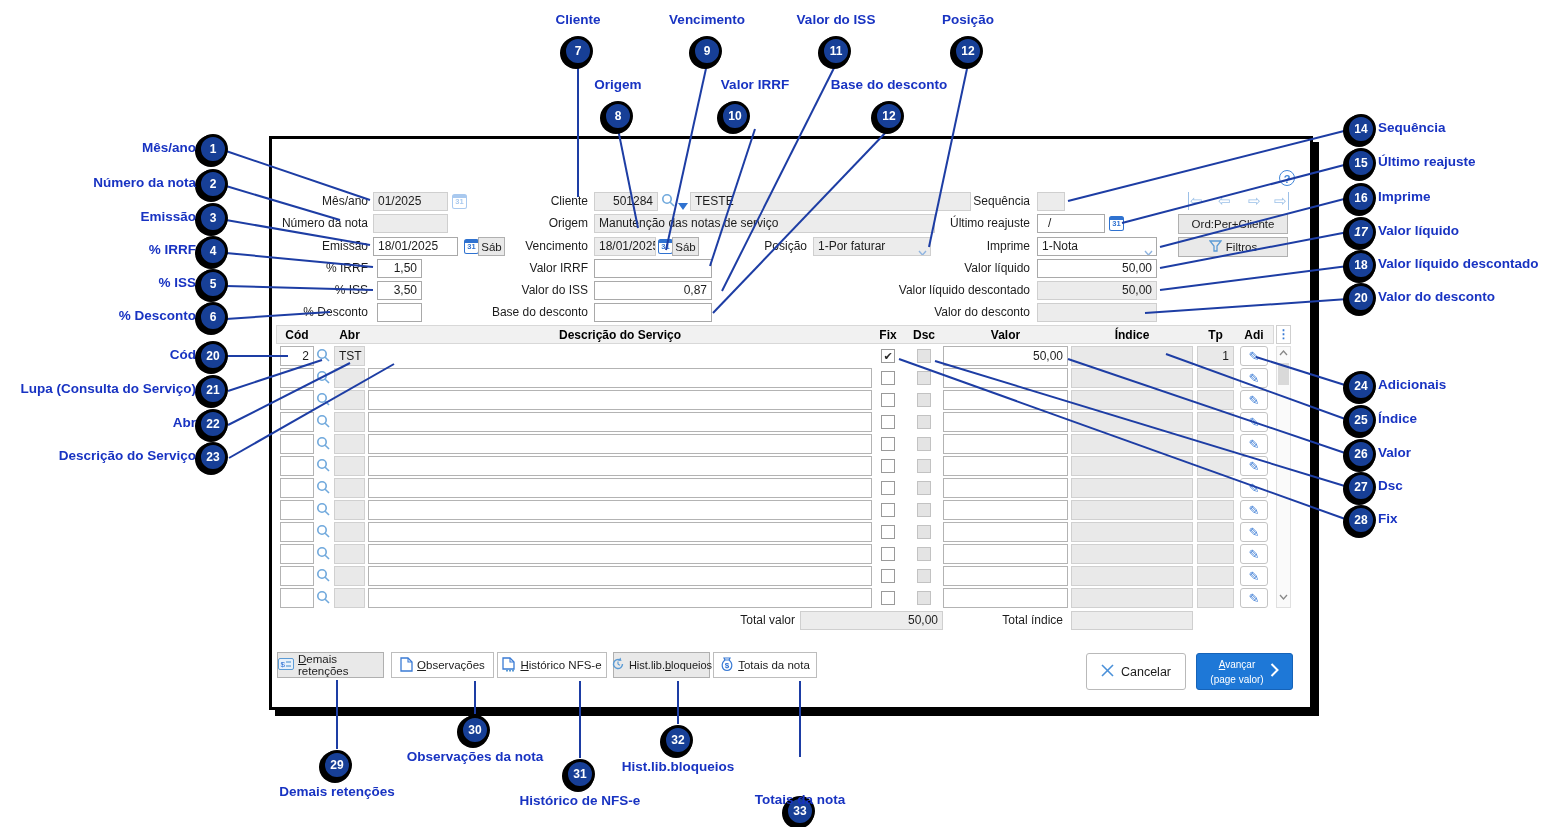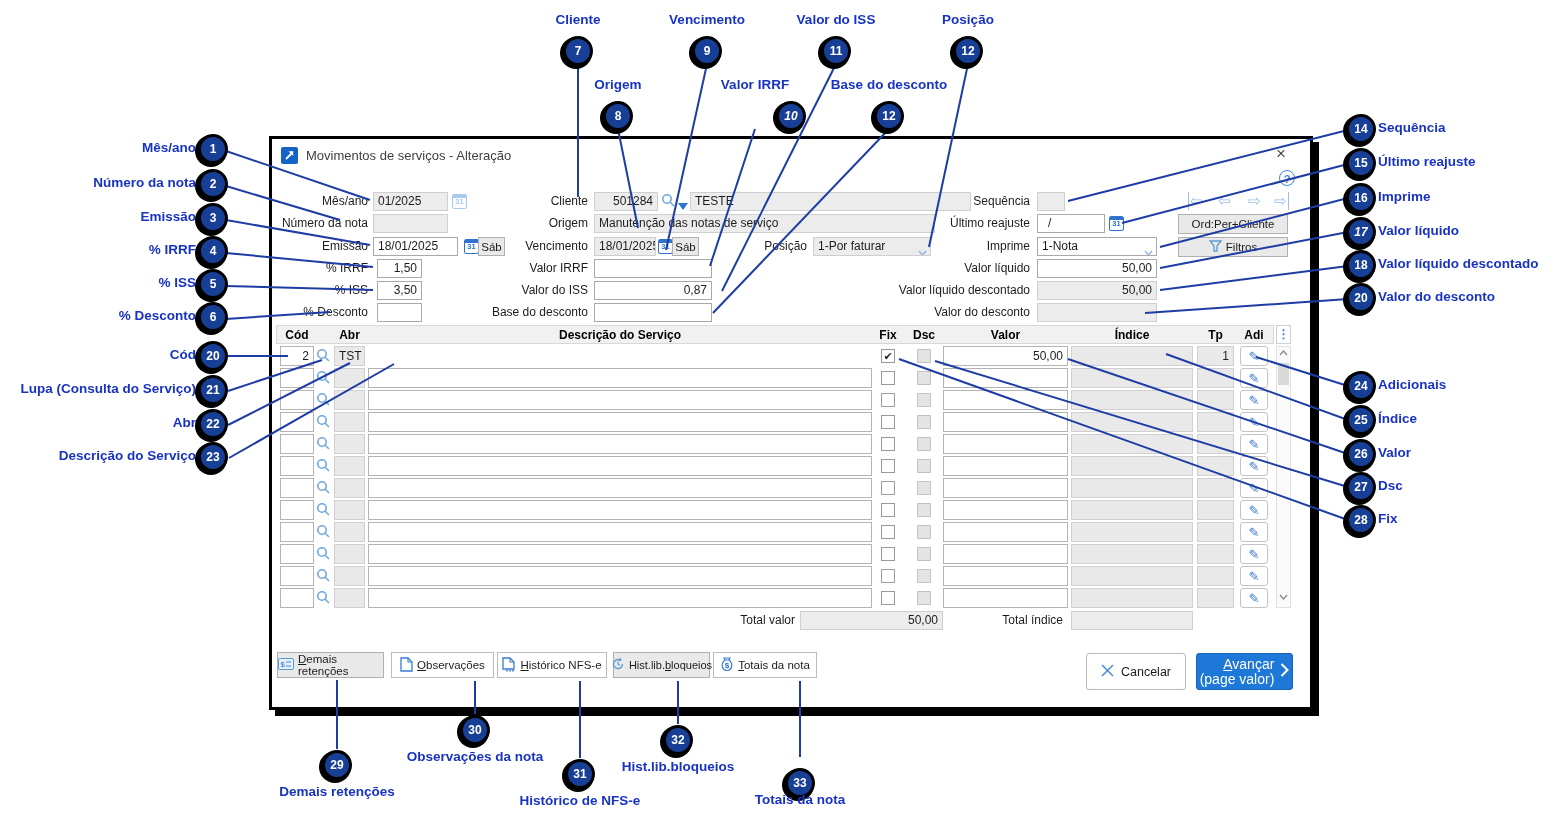--- a/index.html
+++ b/index.html
@@ -84,30 +84,20 @@
   .co-r{text-align:left;}
   .co-t{width:180px;text-align:center;}
   .co-b{width:180px;text-align:center;}
   #lines{position:absolute;left:0;top:0;z-index:50;pointer-events:none;}
   #lines line{stroke:#1d3da4;stroke-width:2;}
 </style>
 </head>
 <body>
 
 <div class="dialog">
-  <div class="titlebar">
-    <div class="title-icon">
-      <svg width="17" height="17">
-          <line x1="5" y1="12" x2="11" y2="6" stroke="#fff" stroke-width="1.8"></line>
-          <polygon points="12,4 12.5,9 7.5,4.5" fill="#fff"></polygon>
-        </svg>
-    </div>
-    <div class="title-text">Movimentos de serviços - Alteração</div>
-    <div class="close-x">×</div>
-  </div>
   <div class="help-circ">?</div>
 
   <div class="lbl" style="left:0;width:96px;top:53px">Mês/ano</div>
   <div class="fld ro" style="left:101px;top:53px;width:75px">01/2025</div>
   <div class="cal dis" style="left:180px;top:55px">31</div>
   <div class="lbl" style="left:166px;width:150px;top:53px">Cliente</div>
   <div class="fld ro num" style="left:322px;top:53px;width:64px">501284</div>
   <span class="lupa" style="left:389px;top:54px">
     <svg width="15" height="15">
         <circle cx="6" cy="6" r="4.2" fill="none" stroke="#6fa8dc" stroke-width="1.6"></circle>
@@ -440,21 +430,21 @@
   </div>
 
   <div class="cancel" style="left:814px;top:514px;width:100px;height:37px">
     <span><svg width="13" height="13">
           <line x1="1" y1="1" x2="12" y2="12" stroke="#4a90d9" stroke-width="1.6"></line>
           <line x1="12" y1="1" x2="1" y2="12" stroke="#4a90d9" stroke-width="1.6"></line>
         </svg></span>
     <span>Cancelar</span>
   </div>
   <div class="primary" style="left:924px;top:514px;width:97px;height:37px">
-    <span style="font-size:14px;text-align:right;line-height:15px">
+    <span style="font-size:10px;text-align:center;line-height:15px">
       <span class="u">A</span><span>vançar</span><br>
       <span>(page valor)</span>
     </span>
     <span><svg width="9" height="16">
           <polyline points="1.5,2 7.5,8 1.5,14" fill="none" stroke="#fff" stroke-width="2"></polyline>
         </svg></span>
   </div>
 </div>
 
 <svg id="lines" width="1568" height="827">
@@ -504,21 +494,21 @@
     <div class="co-circle" style="left: 198px; top: 269px;">5</div>
     <div class="co-label co-l" style="left: -4px; top: 275px;">% ISS</div>
     <div class="co-circle" style="left: 198px; top: 302px;">6</div>
     <div class="co-label co-l" style="left: -4px; top: 308px;">% Desconto</div>
     <div class="co-circle" style="left: 563px; top: 36px;">7</div>
     <div class="co-label co-t" style="left: 488px; top: 12px;">Cliente</div>
     <div class="co-circle" style="left: 603px; top: 101px;">8</div>
     <div class="co-label co-t" style="left: 528px; top: 77px;">Origem</div>
     <div class="co-circle" style="left: 692px; top: 36px;">9</div>
     <div class="co-label co-t" style="left: 617px; top: 12px;">Vencimento</div>
-    <div class="co-circle" style="left: 776px; top: 101px; font-style: italic;">10</div>
+    <div class="co-circle" style="left: 720px; top: 101px;">10</div>
     <div class="co-label co-t" style="left: 665px; top: 77px;">Valor IRRF</div>
     <div class="co-circle" style="left: 821px; top: 36px;">11</div>
     <div class="co-label co-t" style="left: 746px; top: 12px;">Valor do ISS</div>
     <div class="co-circle" style="left: 874px; top: 101px;">12</div>
     <div class="co-label co-t" style="left: 799px; top: 77px;">Base do desconto</div>
     <div class="co-circle" style="left: 953px; top: 36px;">12</div>
     <div class="co-label co-t" style="left: 878px; top: 12px;">Posição</div>
     <div class="co-circle" style="left: 1346px; top: 114px;">14</div>
     <div class="co-label co-r" style="left: 1378px; top: 120px;">Sequência</div>
     <div class="co-circle" style="left: 1346px; top: 148px;">15</div>
@@ -550,15 +540,15 @@
     <div class="co-circle" style="left: 1346px; top: 505px;">28</div>
     <div class="co-label co-r" style="left: 1378px; top: 511px;">Fix</div>
     <div class="co-circle" style="left: 322px; top: 750px;">29</div>
     <div class="co-label co-b" style="left: 247px; top: 784px;">Demais retenções</div>
     <div class="co-circle" style="left: 460px; top: 715px;">30</div>
     <div class="co-label co-b" style="left: 385px; top: 749px;">Observações da nota</div>
     <div class="co-circle" style="left: 565px; top: 759px;">31</div>
     <div class="co-label co-b" style="left: 490px; top: 793px;">Histórico de NFS-e</div>
     <div class="co-circle" style="left: 663px; top: 725px;">32</div>
     <div class="co-label co-b" style="left: 588px; top: 759px;">Hist.lib.bloqueios</div>
-    <div class="co-circle" style="left: 785px; top: 768px;">33</div>
+    <div class="co-circle" style="left: 785px; top: 796px;">33</div>
     <div class="co-label co-b" style="left: 710px; top: 792px;">Totais da nota</div>
   </div>
 
 </body></html>

